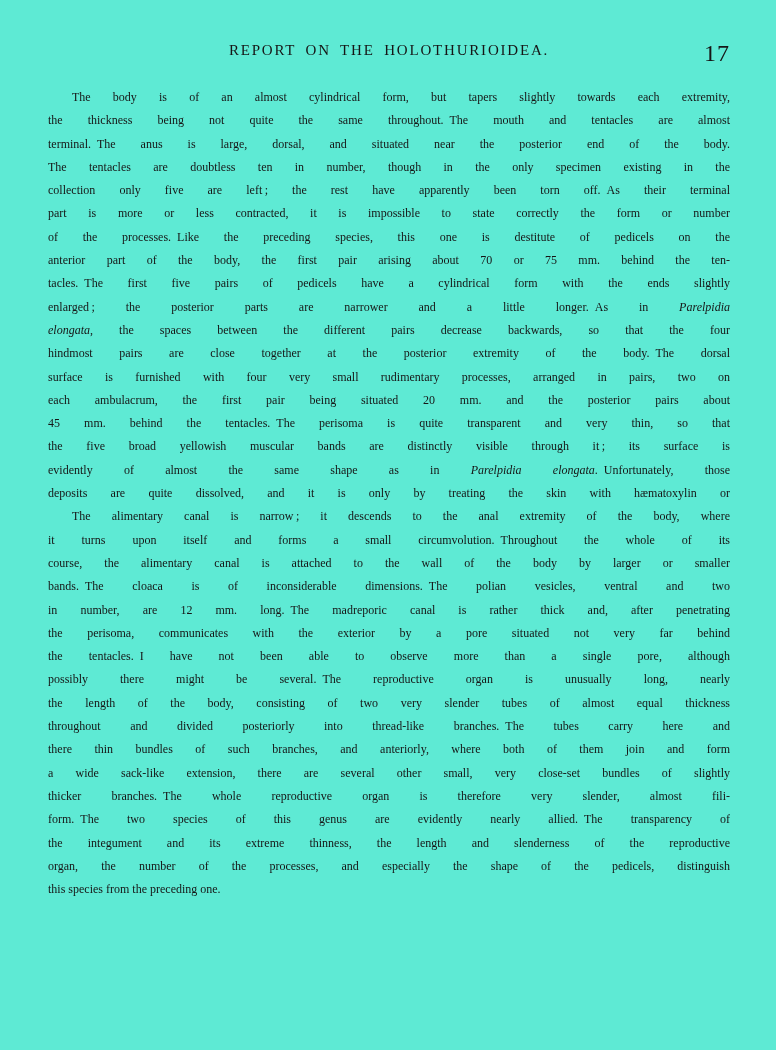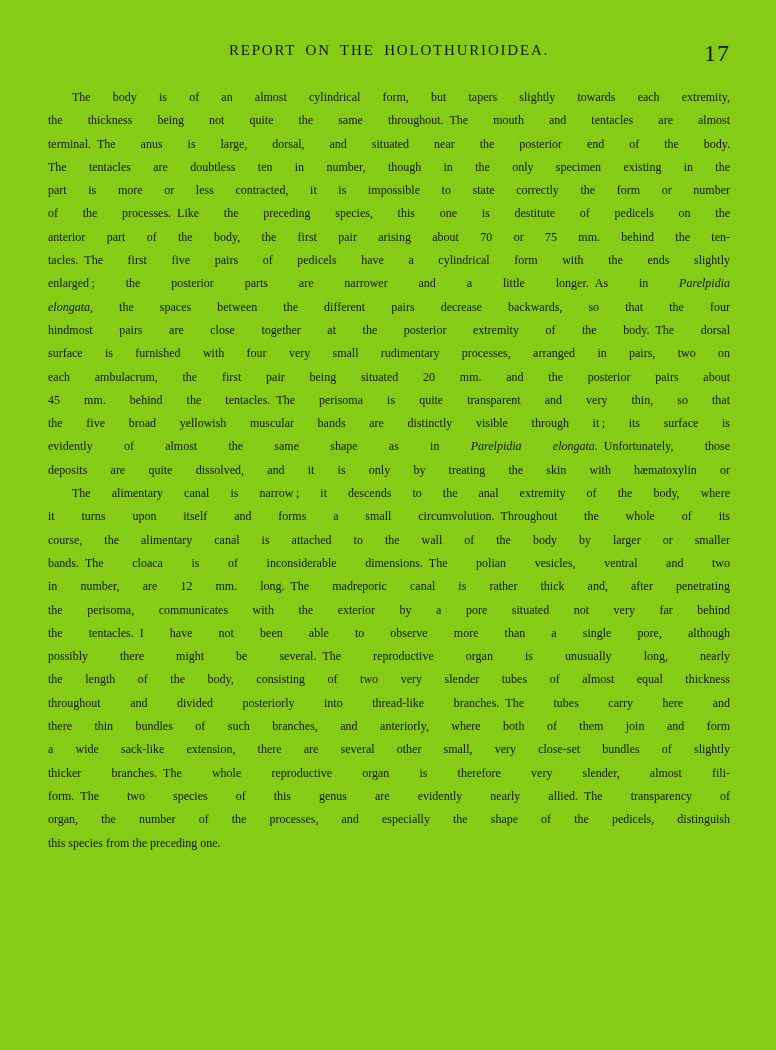--- a/index.html
+++ b/index.html
@@ -1,21 +1,21 @@
 <!DOCTYPE html>
 <html><head>
 <meta charset="utf-8">
 <style>
   html, body { margin: 0; padding: 0; background: #e8e8e8; }
   .page {
     position: relative;
     width: 776px;
     height: 1050px;
     margin: 0 auto;
-    background: #84cc16;
+    background: #5eead4;
     box-sizing: border-box;
     padding: 42px 46px 0 48px;
     font-family: "Liberation Serif", "DejaVu Serif", serif;
     color: #161616;
     overflow: hidden;
   }
   .page-header {
     position: relative;
     height: 20px;
     margin-bottom: 24px;
@@ -59,20 +59,21 @@
   <div class="page-header">
     <span class="running-title">REPORT ON THE HOLOTHURIOIDEA.</span>
     <span class="page-number">17</span>
   </div>
   <div class="page-body">
       <div class="paragraph">
         <div class="line first"><span>The body is of an almost cylindrical form, but tapers slightly towards each extremity,</span></div>
         <div class="line"><span>the thickness being not quite the same throughout. The mouth and tentacles are almost</span></div>
         <div class="line"><span>terminal. The anus is large, dorsal, and situated near the posterior end of the body.</span></div>
         <div class="line"><span>The tentacles are doubtless ten in number, though in the only specimen existing in the</span></div>
+        <div class="line"><span>collection only five are left ; the rest have apparently been torn off. As their terminal</span></div>
         <div class="line"><span>part is more or less contracted, it is impossible to state correctly the form or number</span></div>
         <div class="line"><span>of the processes. Like the preceding species, this one is destitute of pedicels on the</span></div>
         <div class="line"><span>anterior part of the body, the first pair arising about 70 or 75 mm. behind the ten-</span></div>
         <div class="line"><span>tacles. The first five pairs of pedicels have a cylindrical form with the ends slightly</span></div>
         <div class="line"><span>enlarged ; the posterior parts are narrower and a little longer. As in </span><span class="italic">Parelpidia</span></div>
         <div class="line"><span class="italic">elongata</span><span>, the spaces between the different pairs decrease backwards, so that the four</span></div>
         <div class="line"><span>hindmost pairs are close together at the posterior extremity of the body. The dorsal</span></div>
         <div class="line"><span>surface is furnished with four very small rudimentary processes, arranged in pairs, two on</span></div>
         <div class="line"><span>each ambulacrum, the first pair being situated 20 mm. and the posterior pairs about</span></div>
         <div class="line"><span>45 mm. behind the tentacles. The perisoma is quite transparent and very thin, so that</span></div>
@@ -88,17 +89,18 @@
         <div class="line"><span>in number, are 12 mm. long. The madreporic canal is rather thick and, after penetrating</span></div>
         <div class="line"><span>the perisoma, communicates with the exterior by a pore situated not very far behind</span></div>
         <div class="line"><span>the tentacles. I have not been able to observe more than a single pore, although</span></div>
         <div class="line"><span>possibly there might be several. The reproductive organ is unusually long, nearly</span></div>
         <div class="line"><span>the length of the body, consisting of two very slender tubes of almost equal thickness</span></div>
         <div class="line"><span>throughout and divided posteriorly into thread-like branches. The tubes carry here and</span></div>
         <div class="line"><span>there thin bundles of such branches, and anteriorly, where both of them join and form</span></div>
         <div class="line"><span>a wide sack-like extension, there are several other small, very close-set bundles of slightly</span></div>
         <div class="line"><span>thicker branches. The whole reproductive organ is therefore very slender, almost fili-</span></div>
         <div class="line"><span>form. The two species of this genus are evidently nearly allied. The transparency of</span></div>
+        <div class="line"><span>the integument and its extreme thinness, the length and slenderness of the reproductive</span></div>
         <div class="line"><span>organ, the number of the processes, and especially the shape of the pedicels, distinguish</span></div>
         <div class="line last"><span>this species from the preceding one.</span></div>
       </div>
     </div>
 </div>
 
 </body></html>

